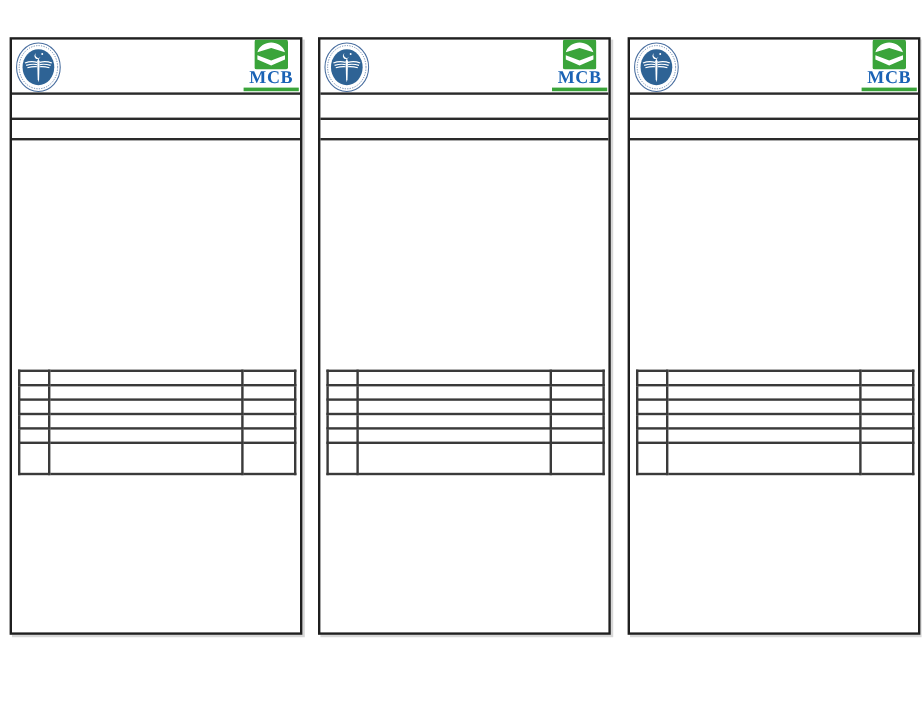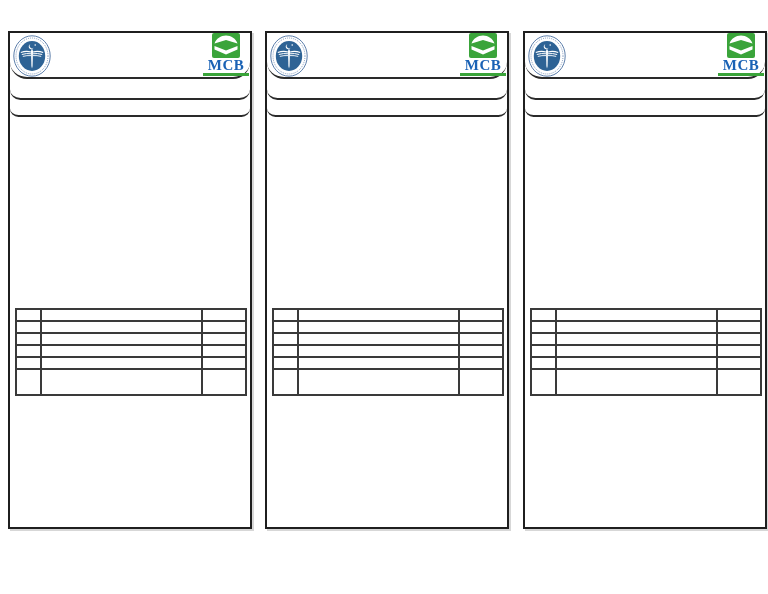--- a/index.html
+++ b/index.html
@@ -25,21 +25,21 @@
     height: 498px;
     box-sizing: border-box;
     border: 2px solid #1f1f1f;
     background: #ffffff;
     box-shadow: 2px 2px 0 rgba(140,140,140,0.35);
   }
   .panel.p1 { left: 8px; }
   .panel.p2 { left: 265px; }
   .panel.p3 { left: 523px; }
 
-  .band { box-sizing: border-box; position: relative; border-radius: 17px; }
+  .band { box-sizing: border-box; position: relative; }
   .header-band { height: 46px; border-bottom: 2px solid #2a2a2a; }
   .field-row-1 { height: 21px; border-bottom: 2px solid #2a2a2a; }
   .field-row-2 { height: 17px; border-bottom: 2px solid #2a2a2a; }
   .body-space  { height: 191px; }
   .footer-space{ height: 130px; }
 
   
   .seal {
     position: absolute;
     left: 3px;

